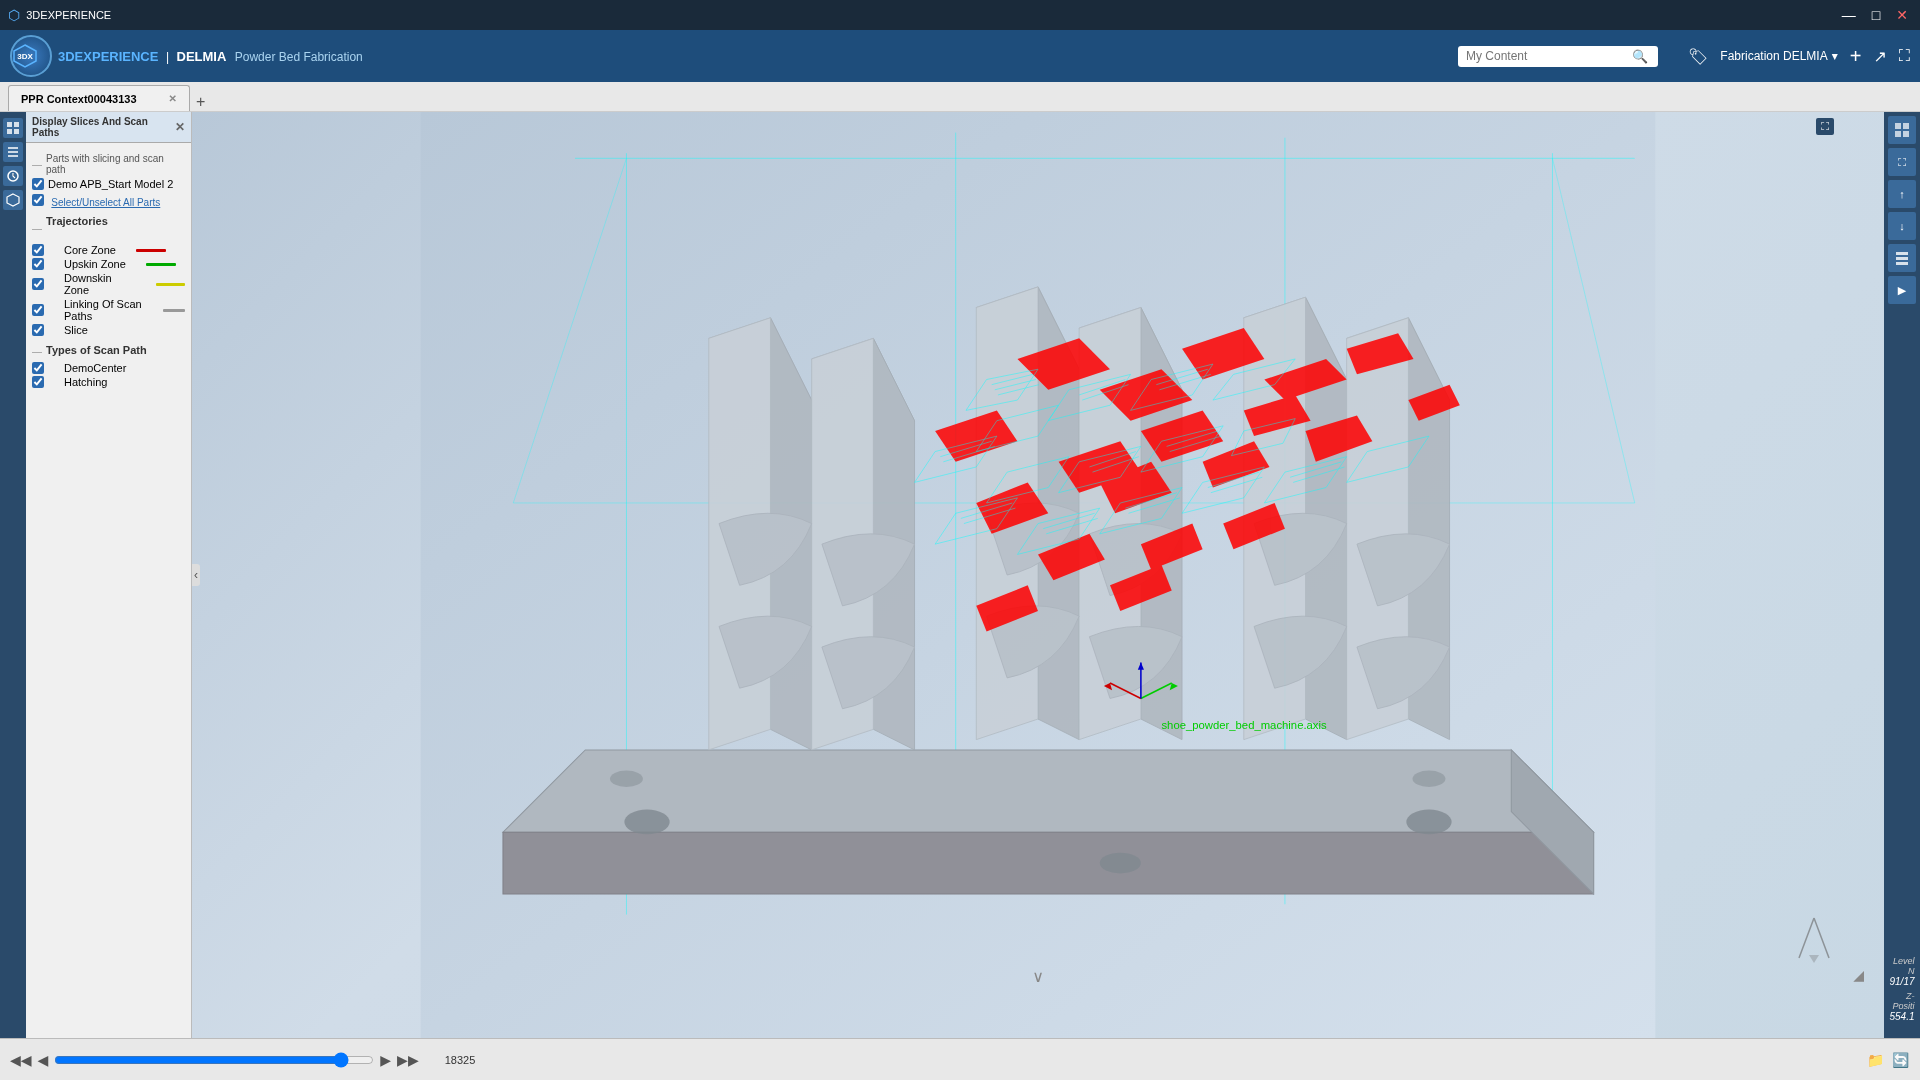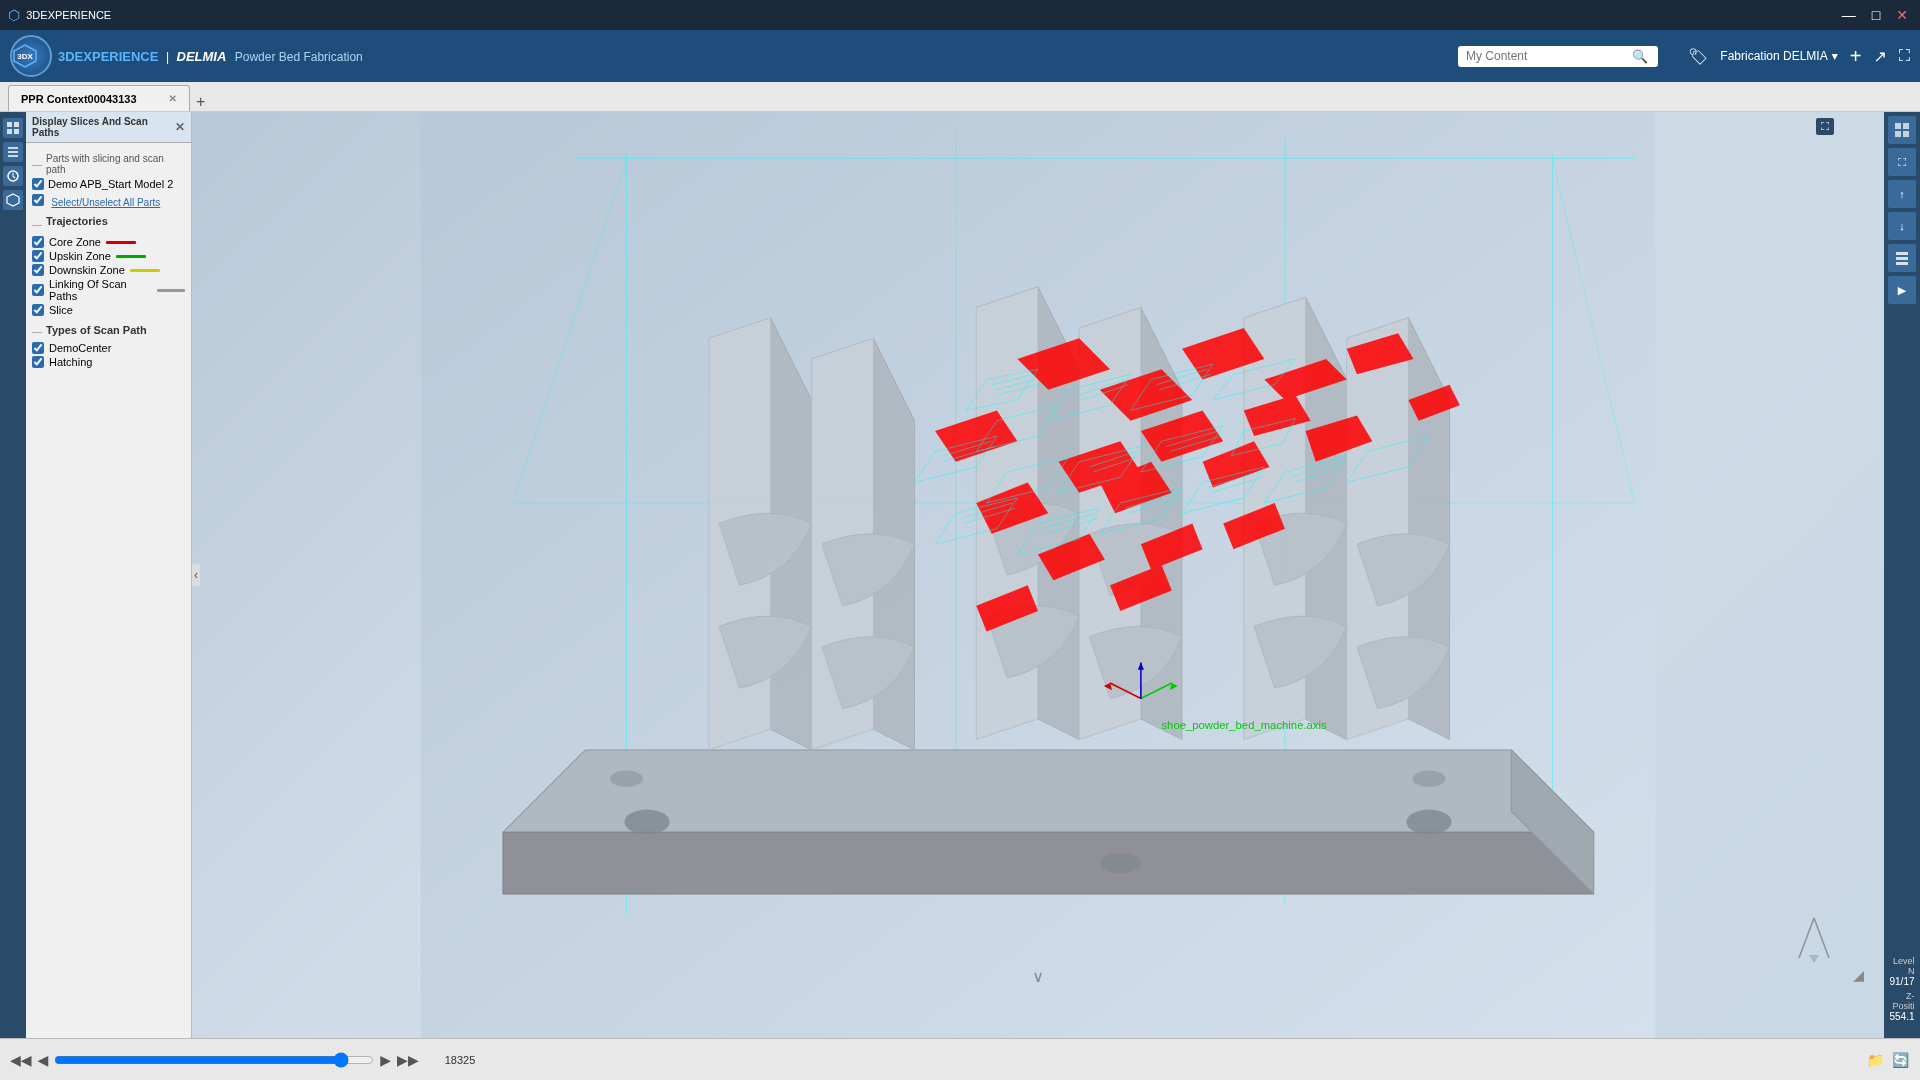--- a/index.html
+++ b/index.html
@@ -78,23 +78,23 @@
     .section-title {
       font-size: 11px; color: #555; margin: 4px 0 3px 0;
       display: flex; align-items: center; gap: 4px;
     }
     .section-title::before { content: '—'; color: #999; font-size: 10px; }
 
     .part-item { font-size: 11px; margin: 2px 0; display: flex; align-items: center; gap: 4px; }
     .checkbox { width: 12px; height: 12px; accent-color: #2a6ab0; cursor: pointer; }
 
     .traj-section { margin-top: 6px; }
-    .traj-label { font-size: 11px; font-weight: bold; margin-bottom: 6px; color: #333; }
+    .traj-label { font-size: 11px; font-weight: bold; margin-bottom: 14px; color: #333; }
     .traj-item {
-      display: flex; align-items: center; gap: 5px; font-size: 11px; margin: 2px 0;
+      display: flex; align-items: center; gap: 20px; font-size: 11px; margin: 2px 0;
     }
     .color-line {
       width: 30px; height: 3px; border-radius: 1px;
     }
 
     .types-section { margin-top: 8px; }
     .types-label { font-size: 11px; font-weight: bold; margin-bottom: 3px; color: #333; }
 
     
     #viewport {
@@ -181,21 +181,21 @@
       <svg width="26" height="26" viewBox="0 0 26 26">
         <polygon points="13,2 24,8 24,18 13,24 2,18 2,8" fill="none" stroke="#5ab4ff" stroke-width="1.5"></polygon>
         <text x="13" y="16" text-anchor="middle" fill="white" font-size="8" font-weight="bold">3DX</text>
       </svg>
     </div>
     <div>
       <span style="color:#5ab4ff; font-weight:bold; font-size:13px;">
         <span>3DEXPERIENCE</span>
       </span>
       <span style="color:white; margin:0 4px;">|</span>
-      <span style="color:white; font-weight:bold; font-size:13px;font-style:italic;">DELMIA</span>
+      <span style="color:white; font-weight:bold; font-size:13px;">DELMIA</span>
       <span style="color:#aad4f0; font-size:12px; margin-left:5px;">Powder Bed Fabrication</span>
     </div>
   </div>
 
   <div id="search-bar">
     <input type="text" placeholder="My Content" style="">
     <span style="color:#888; font-size:13px;">🔍</span>
   </div>
 
   <div id="toolbar-right">
@@ -523,21 +523,21 @@
     <div class="right-icon">↓</div>
     <div class="right-icon">
       <svg width="16" height="16" viewBox="0 0 16 16">
         <rect x="2" y="2" width="12" height="3" fill="white" opacity="0.8"></rect>
         <rect x="2" y="7" width="12" height="3" fill="white" opacity="0.8"></rect>
         <rect x="2" y="12" width="12" height="3" fill="white" opacity="0.8"></rect>
       </svg>
     </div>
     <div class="right-icon">▶</div>
 
-    <div style="margin-top:auto; padding-bottom:10px;">
+    <div style="margin-top:auto; padding-bottom:10px;font-style:italic;">
       <div class="level-display">
         <div>Level N</div>
         <div style="color:white; font-size:10px;">91/17</div>
       </div>
       <div class="level-display">
         <div>Z-Positi</div>
         <div style="color:white; font-size:10px;">554.1</div>
       </div>
     </div>
   </div>

